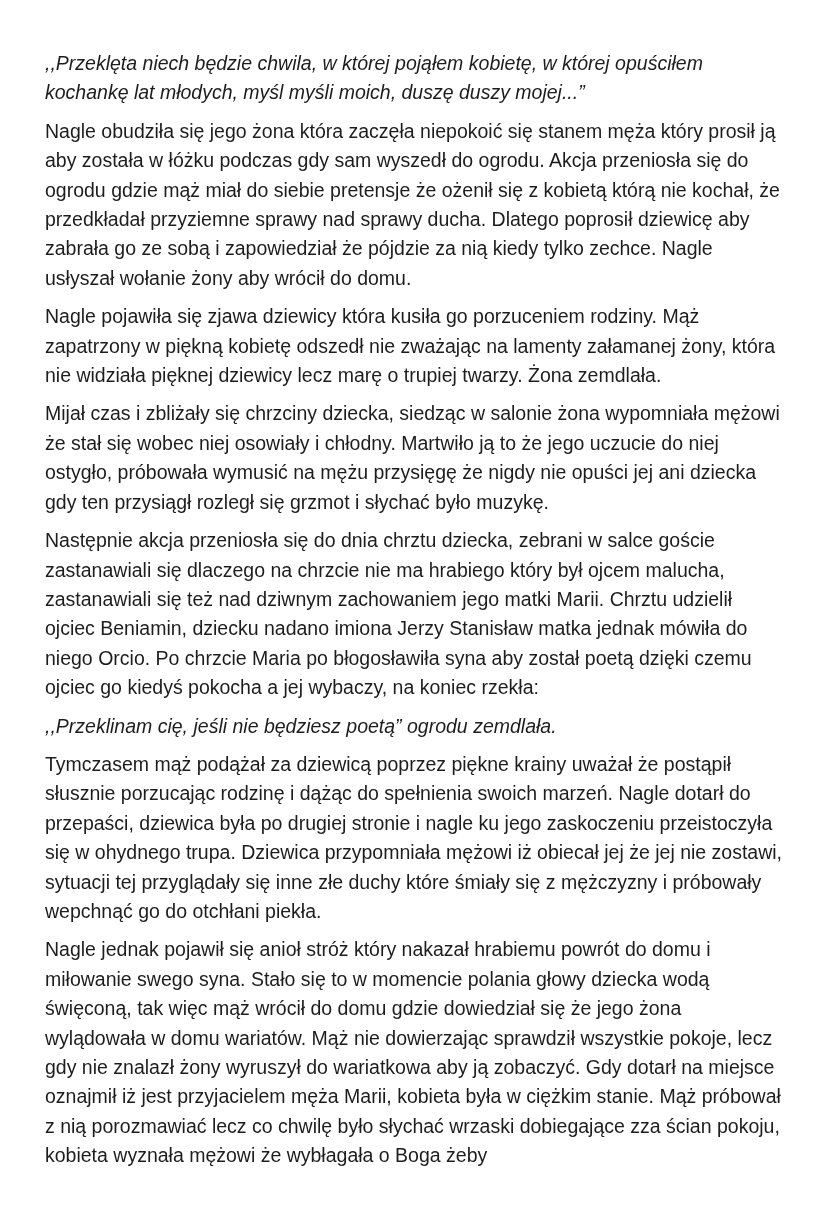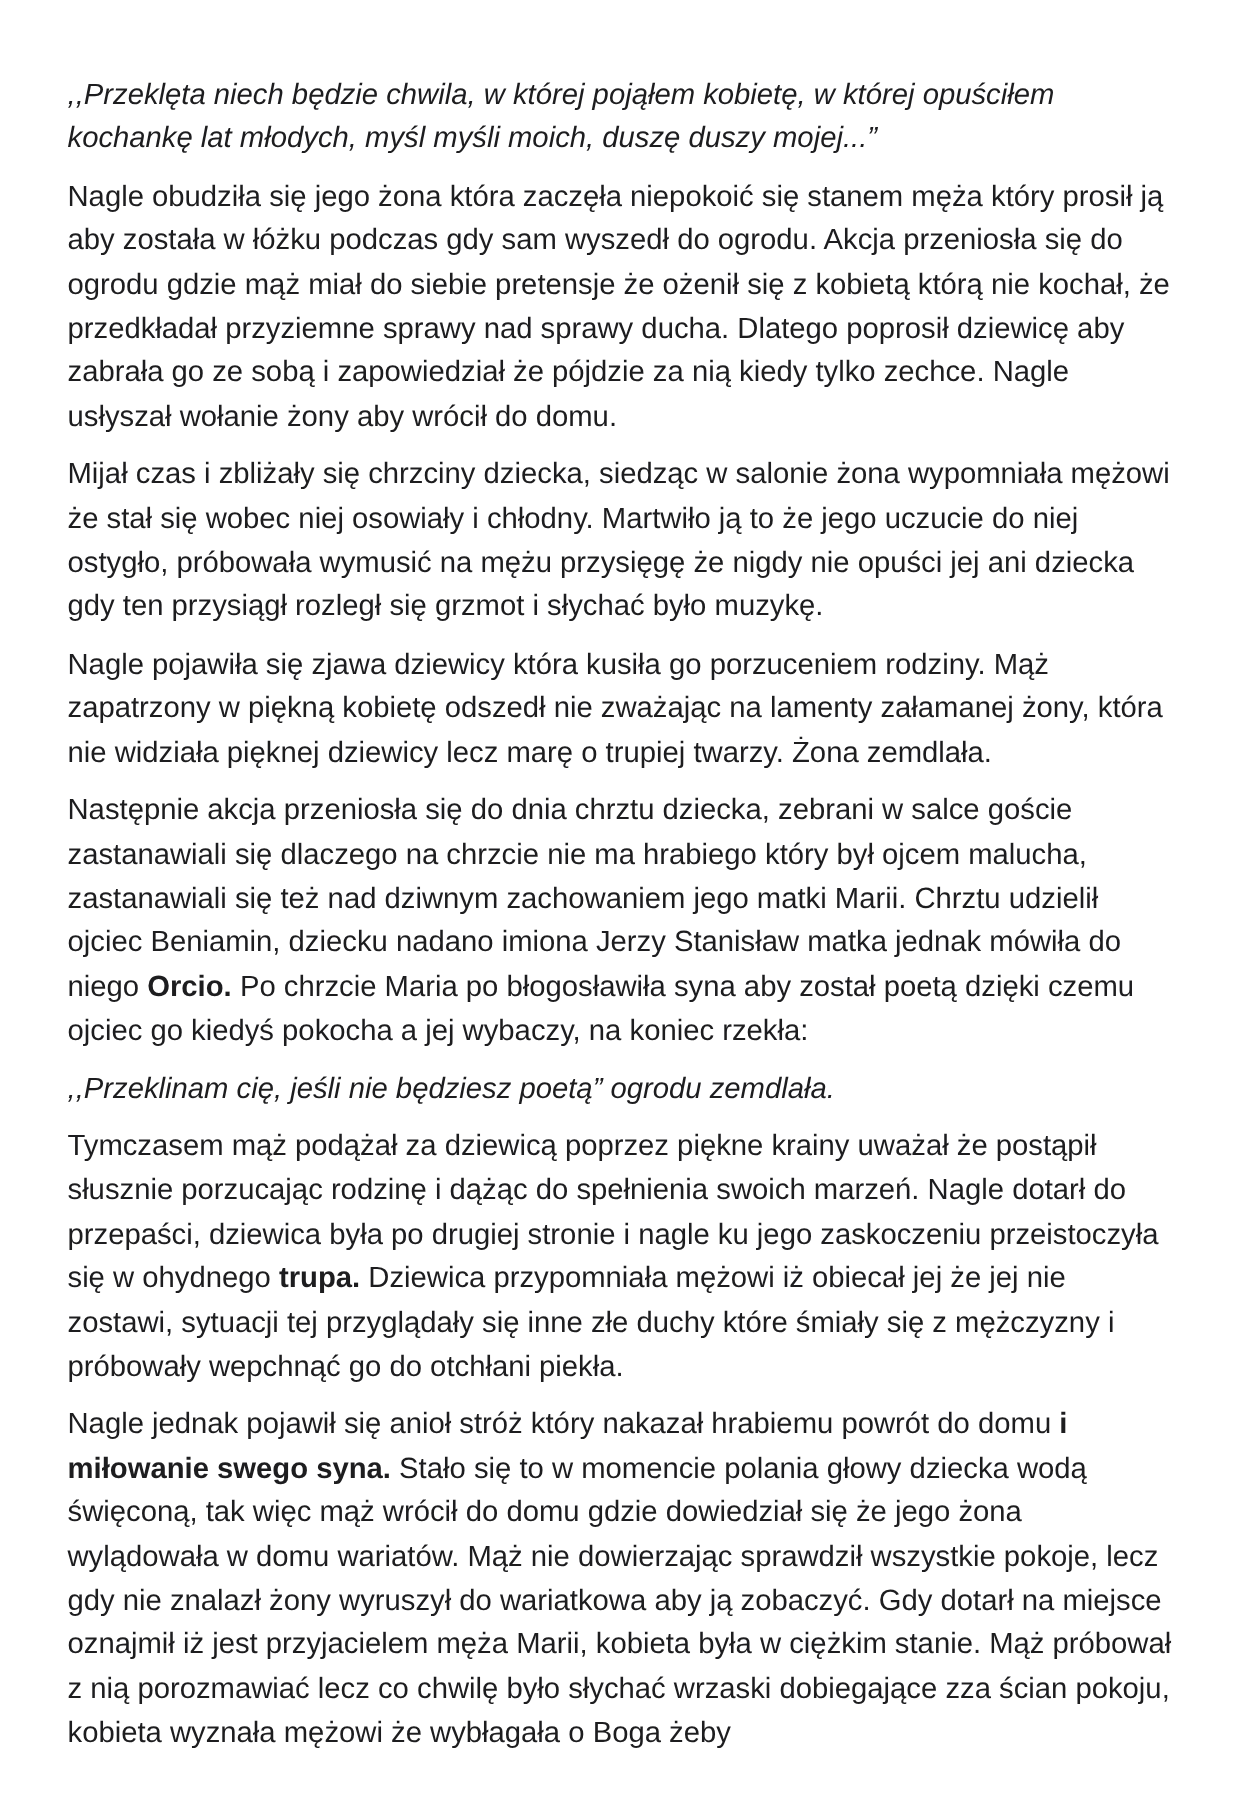--- a/index.html
+++ b/index.html
@@ -26,30 +26,30 @@
     color: #1d1d1f;
     text-align: left;
   }
   .doc p {
     margin: 0 0 9px 0;
   }
   .doc p.italic {
     font-style: italic;
   }
   .doc span.bold {
-    font-weight: 700;
+    font-weight: 400;
   }
 </style>
 </head>
 <body>
 
 <div class="page">
   <div class="doc">
       <p class="italic"><span>,,Przeklęta niech będzie chwila, w której pojąłem kobietę, w której opuściłem kochankę lat młodych, myśl myśli moich, duszę duszy mojej...”</span></p>
       <p><span>Nagle obudziła się jego żona która zaczęła niepokoić się stanem męża który prosił ją aby została w łóżku podczas gdy sam wyszedł do ogrodu. Akcja przeniosła się do ogrodu gdzie mąż miał do siebie pretensje że ożenił się z kobietą którą nie kochał, że przedkładał przyziemne sprawy nad sprawy ducha. Dlatego poprosił dziewicę aby zabrała go ze sobą i zapowiedział że pójdzie za nią kiedy tylko zechce. Nagle usłyszał wołanie żony aby wrócił do domu.</span></p>
+      <p><span>Nagle pojawiła się zjawa dziewicy która kusiła go porzuceniem rodziny. Mąż zapatrzony w piękną kobietę odszedł nie zważając na lamenty załamanej żony, która nie widziała pięknej dziewicy lecz marę o trupiej twarzy. Żona zemdlała.</span></p>
       <p><span>Mijał czas i zbliżały się chrzciny dziecka, siedząc w salonie żona wypomniała mężowi że stał się wobec niej osowiały i chłodny. Martwiło ją to że jego uczucie do niej ostygło, próbowała wymusić na mężu przysięgę że nigdy nie opuści jej ani dziecka gdy ten przysiągł rozległ się grzmot i słychać było muzykę.</span></p>
-      <p><span>Nagle pojawiła się zjawa dziewicy która kusiła go porzuceniem rodziny. Mąż zapatrzony w piękną kobietę odszedł nie zważając na lamenty załamanej żony, która nie widziała pięknej dziewicy lecz marę o trupiej twarzy. Żona zemdlała.</span></p>
       <p><span>Następnie akcja przeniosła się do dnia chrztu dziecka, zebrani w salce goście zastanawiali się dlaczego na chrzcie nie ma hrabiego który był ojcem malucha, zastanawiali się też nad dziwnym zachowaniem jego matki Marii. Chrztu udzielił ojciec Beniamin, dziecku nadano imiona Jerzy Stanisław matka jednak mówiła do niego </span><span class="bold">Orcio.</span><span> Po chrzcie Maria po błogosławiła syna aby został poetą dzięki czemu ojciec go kiedyś pokocha a jej wybaczy, na koniec rzekła:</span></p>
       <p class="italic"><span>,,Przeklinam cię, jeśli nie będziesz poetą” ogrodu zemdlała.</span></p>
       <p><span>Tymczasem mąż podążał za dziewicą poprzez piękne krainy uważał że postąpił słusznie porzucając rodzinę i dążąc do spełnienia swoich marzeń. Nagle dotarł do przepaści, dziewica była po drugiej stronie i nagle ku jego zaskoczeniu przeistoczyła się w ohydnego </span><span class="bold">trupa.</span><span> Dziewica przypomniała mężowi iż obiecał jej że jej nie zostawi, sytuacji tej przyglądały się inne złe duchy które śmiały się z mężczyzny i próbowały wepchnąć go do otchłani piekła.</span></p>
       <p><span>Nagle jednak pojawił się anioł stróż który nakazał hrabiemu powrót do domu </span><span class="bold">i miłowanie swego syna.</span><span> Stało się to w momencie polania głowy dziecka wodą święconą, tak więc mąż wrócił do domu gdzie dowiedział się że jego żona wylądowała w domu wariatów. Mąż nie dowierzając sprawdził wszystkie pokoje, lecz gdy nie znalazł żony wyruszył do wariatkowa aby ją zobaczyć. Gdy dotarł na miejsce oznajmił iż jest przyjacielem męża Marii, kobieta była w ciężkim stanie. Mąż próbował z nią porozmawiać lecz co chwilę było słychać wrzaski dobiegające zza ścian pokoju, kobieta wyznała mężowi że wybłagała o Boga żeby</span></p>
     </div>
 </div>
 
 </body></html>

